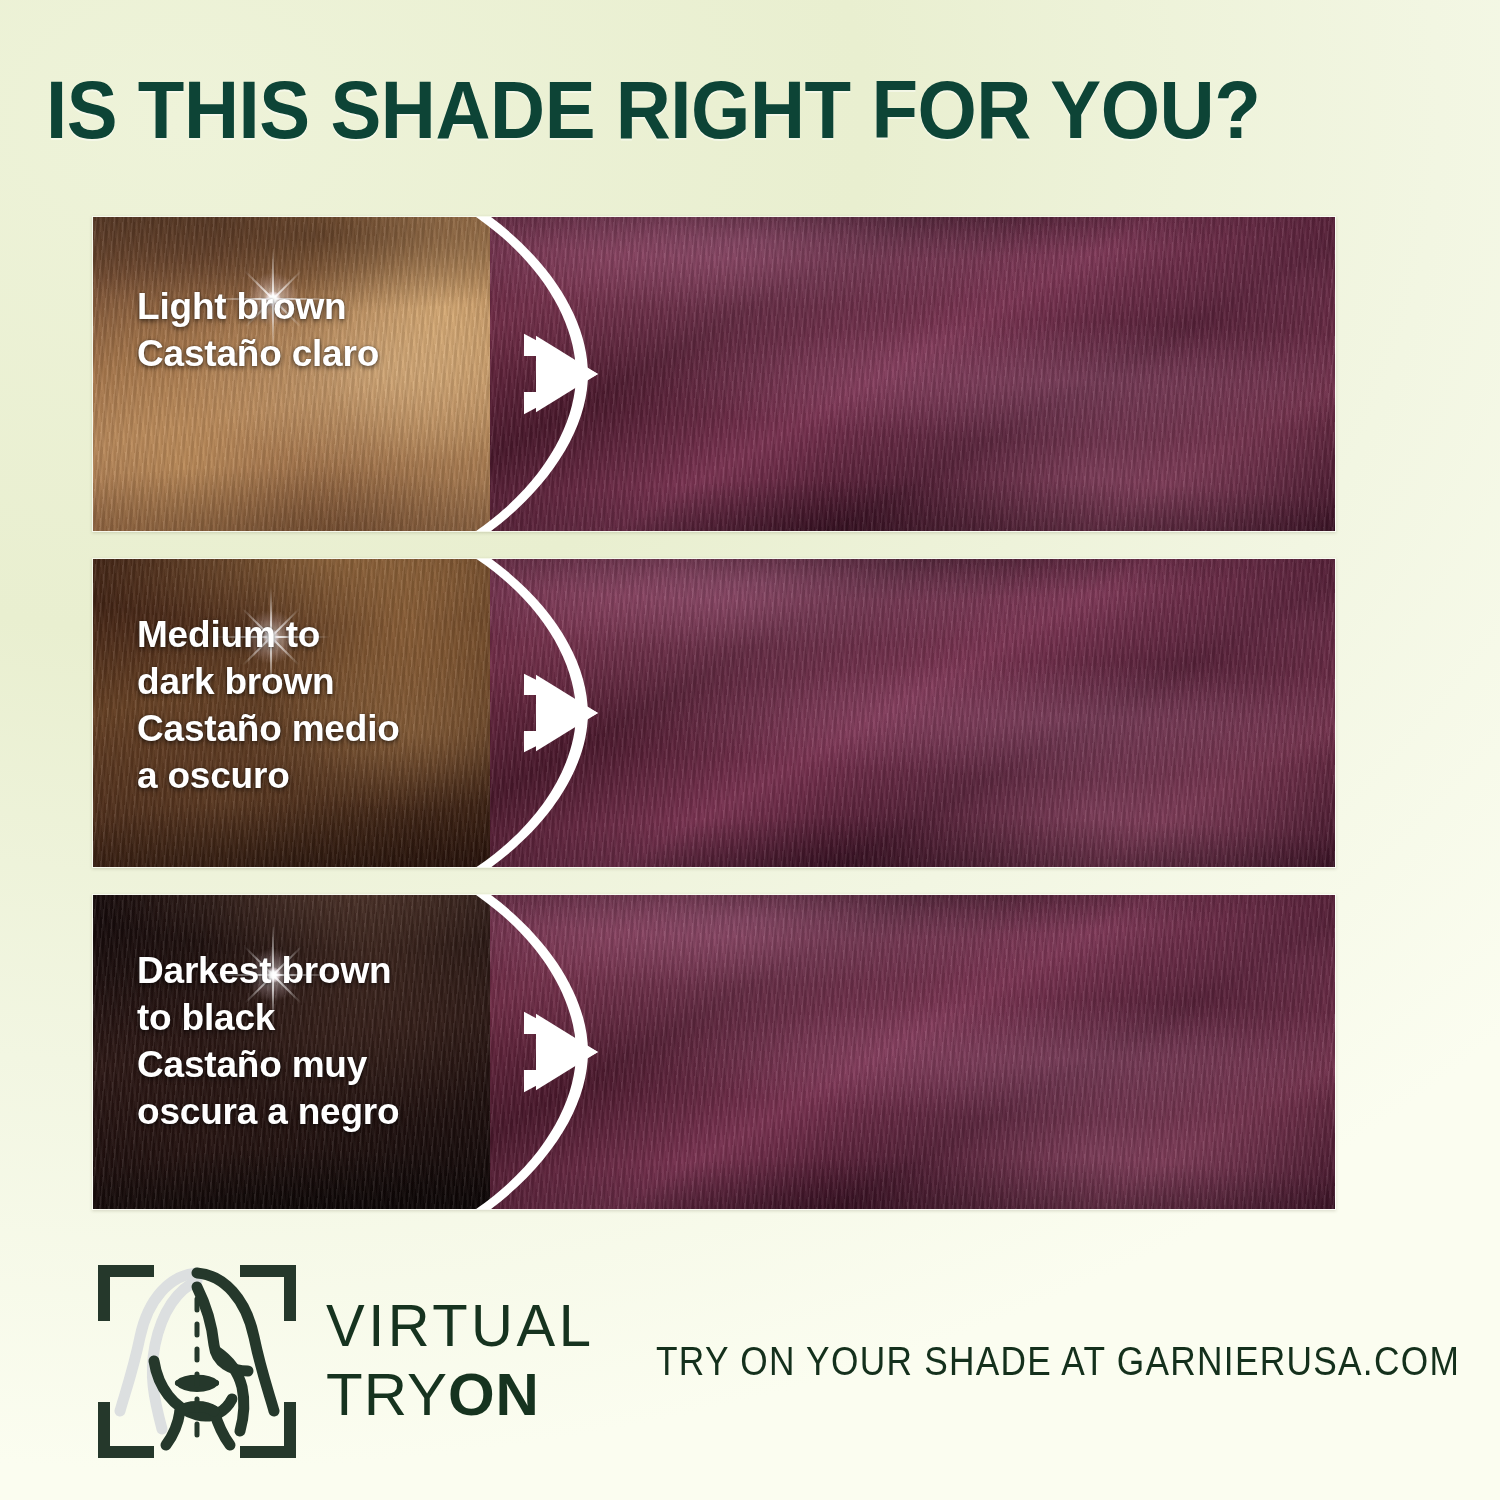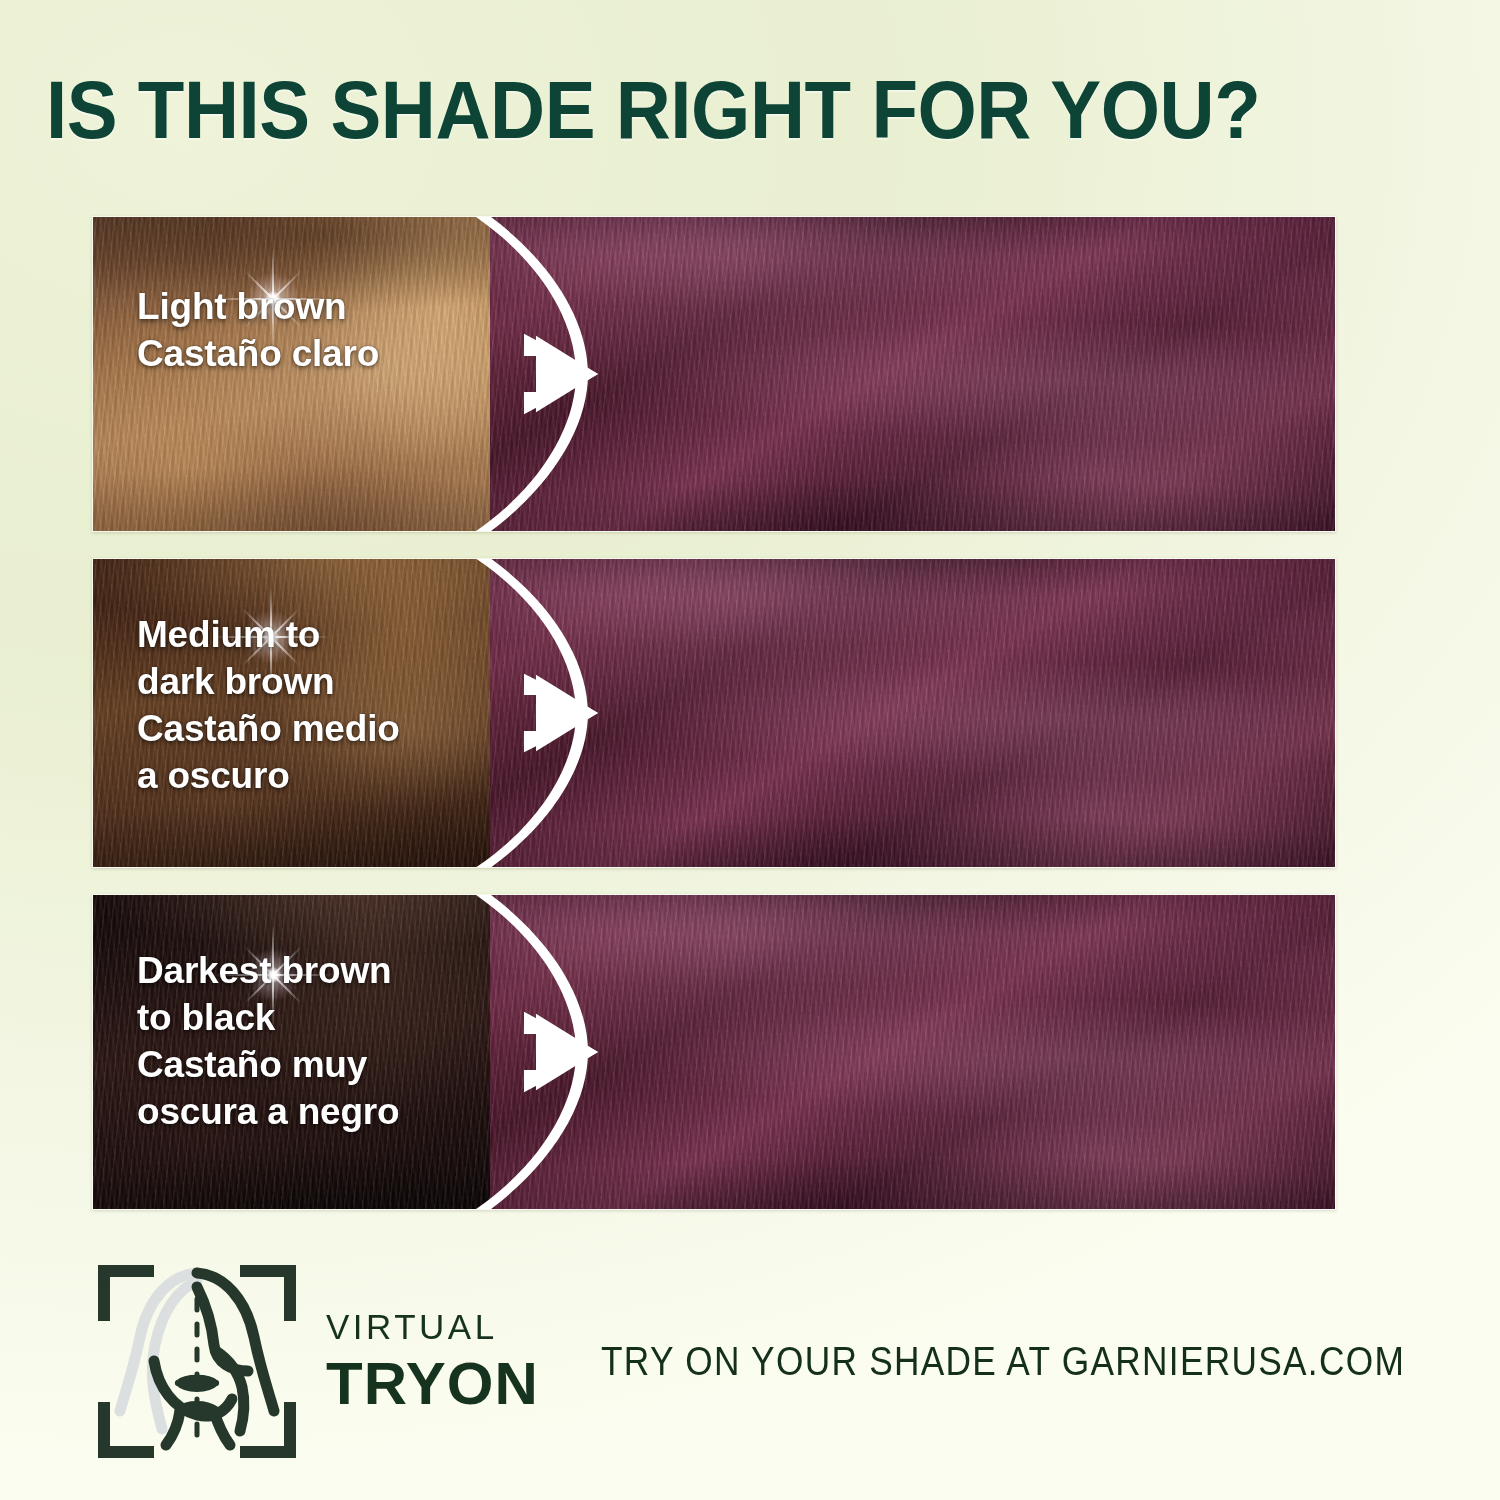--- a/index.html
+++ b/index.html
@@ -206,31 +206,31 @@
     display:flex; align-items:center;
   }
   .vto-logo{ display:flex; align-items:center; }
   .scan-icon{ width:210px; height:205px; flex:0 0 auto; }
   .vto-words{
     margin-left:24px;
     color:#16331f;
     line-height:1;
   }
   .vto-top{
-    font-size:35px;
+    font-size:58px;
     font-weight:400;
     letter-spacing:3.5px;
     transform:scaleY(1.02);
   }
   .vto-bot{
     font-size:60px;
     letter-spacing:1px;
     margin-top:10px;
   }
-  .vto-bot .b{ font-weight:700; }
+  .vto-bot .b{ font-weight:400; }
   .vto-bot .n{ font-weight:700; }
   .tagline{
     margin-left:62px;
     color:#14301c;
     font-size:41px;
     font-weight:400;
     letter-spacing:1.5px;
     transform:scaleX(0.86);
     transform-origin:left center;
     white-space:nowrap;

